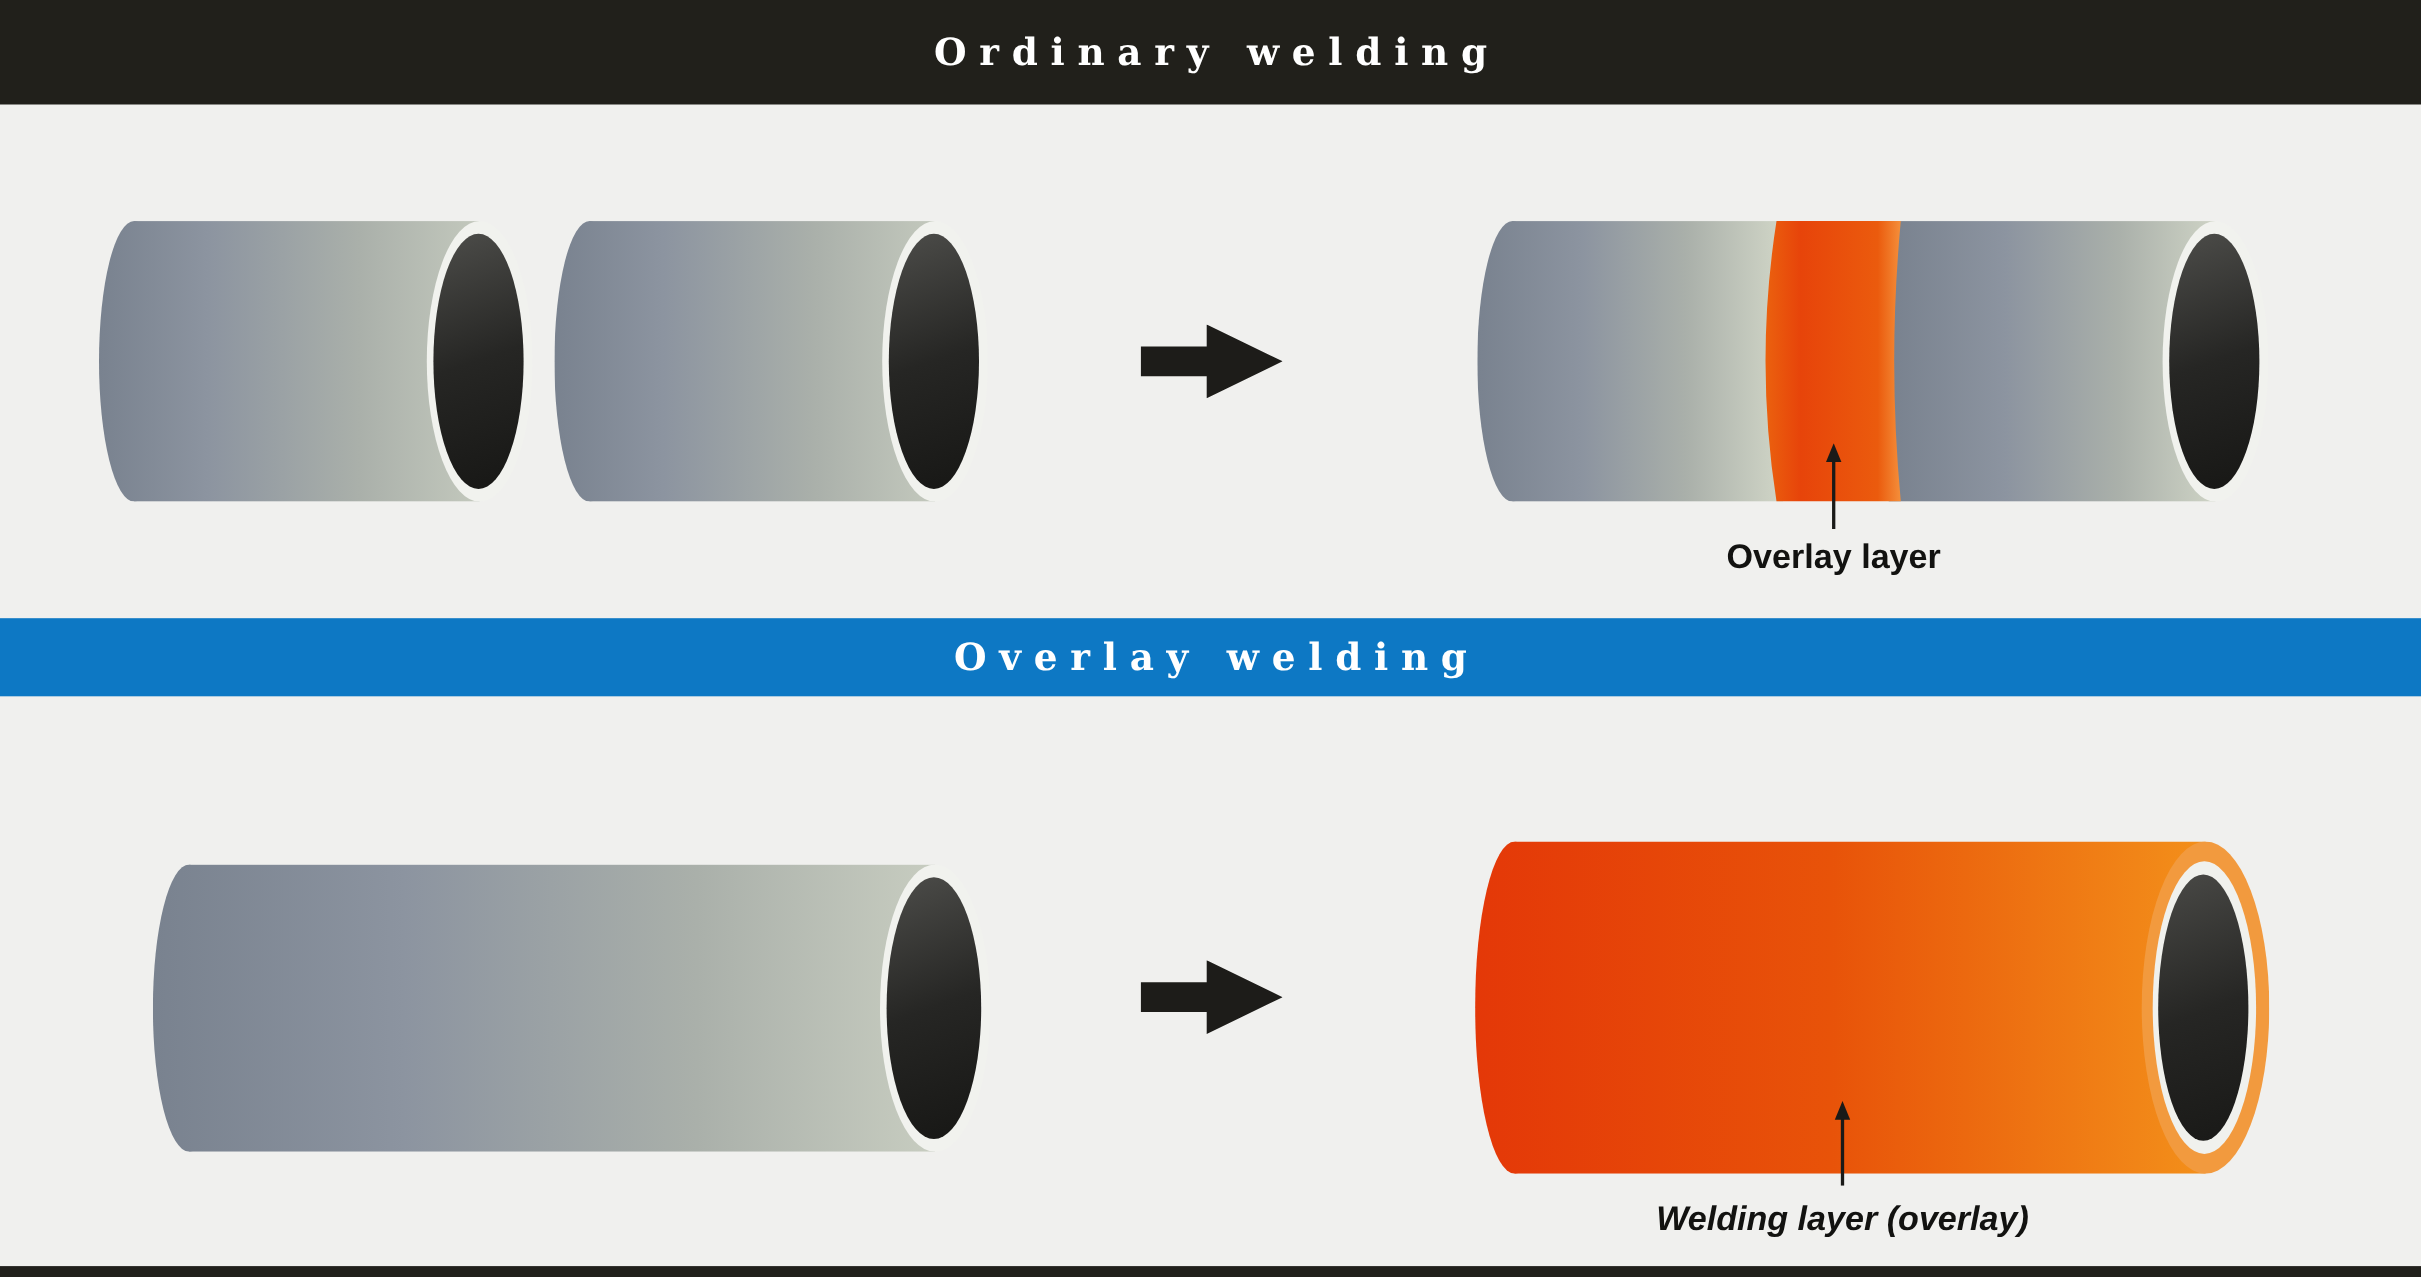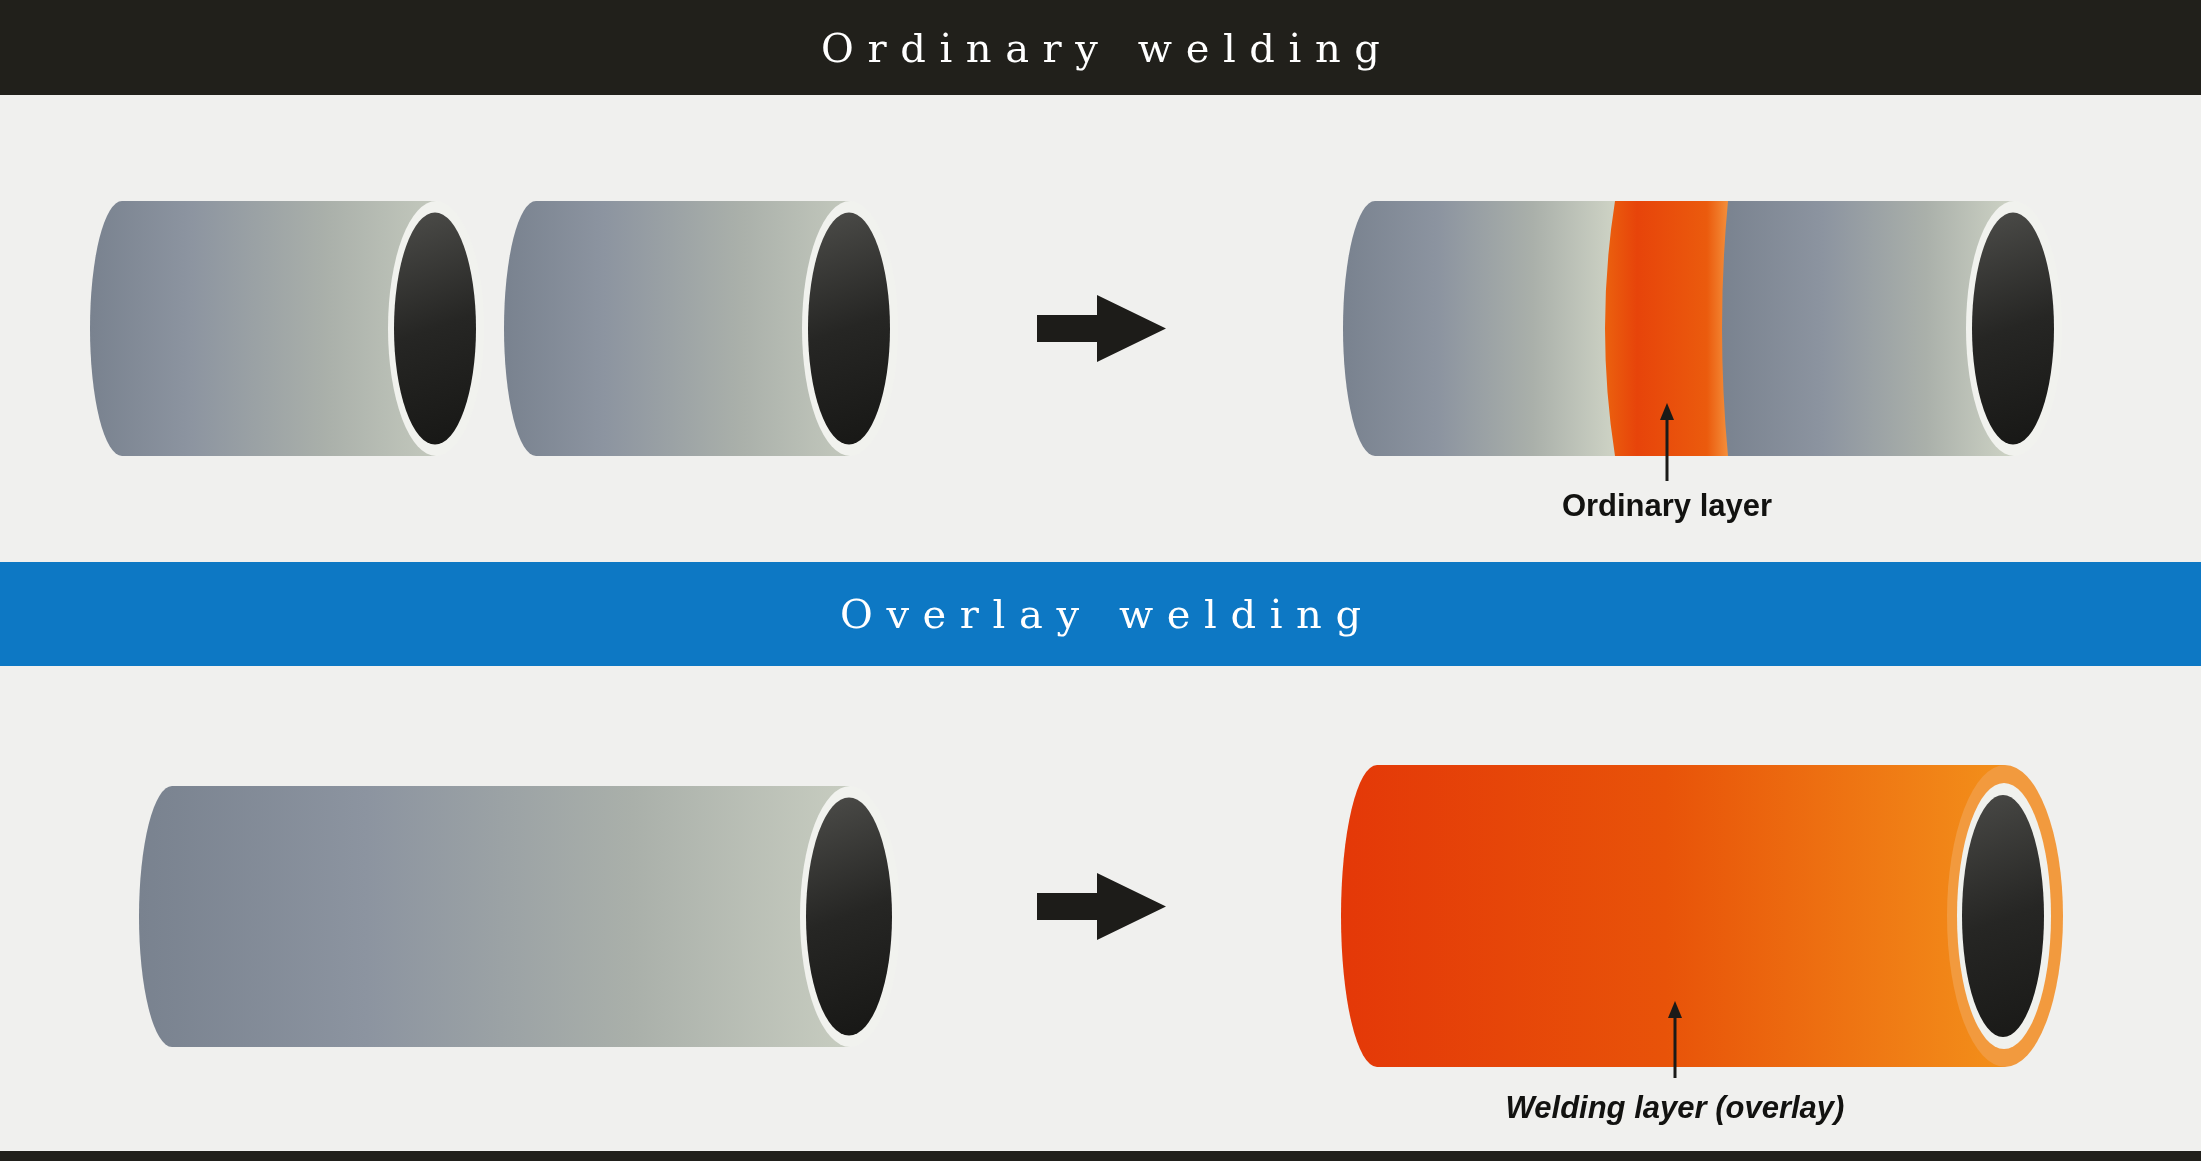--- a/index.html
+++ b/index.html
@@ -18,22 +18,22 @@
   .abs { position: absolute; }
   .banner {
     left: 0;
     width: 2201px;
     display: flex;
     align-items: center;
     justify-content: center;
   }
   .banner-title {
     font-family: "DejaVu Serif", "Liberation Serif", serif;
-    font-size: 40px;
-    font-weight: 400;
+    font-size: 34px;
+    font-weight: 700;
     color: #ffffff;
     letter-spacing: 0.34em;
     text-indent: 0.34em;
     white-space: nowrap;
   }
   .annotation-label {
     font-family: "Liberation Sans", sans-serif;
     font-size: 31px;
     font-weight: 700;
     color: #121210;
@@ -138,24 +138,24 @@
         <ellipse cx="670" cy="127.5" rx="41" ry="116" fill="url(#rw-hole)"></ellipse>
       </svg>
     </div>
 
     <div class="abs" style="left:1656px; top:403px;">
       <svg width="22" height="78" viewBox="0 0 22 78">
         <path d="M11,78 L11,14" stroke="#1a1a18" stroke-width="3" fill="none"></path>
         <polygon points="11,0 4,17 18,17" fill="#1a1a18"></polygon>
       </svg>
     </div>
-    <div class="abs annotation-label" style="left:1667px; top:488px;">Ordinary layer</div>
-  </div>
-
-  <div class="abs banner" style="top: 562px; height: 104px; background: rgb(13, 120, 196); justify-content: center;">
+    <div class="abs annotation-label" style="left:1667px; top:488px;">Overlay layer</div>
+  </div>
+
+  <div class="abs banner" style="top: 562px; height: 71px; background: rgb(13, 120, 196); justify-content: center;">
     <div class="banner-title" style="color: rgb(255, 255, 255);">Overlay welding</div>
   </div>
 
   <div>
 
     <div class="abs" style="left:139px; top:786px;">
       <svg width="761" height="261" viewBox="0 0 761 261">
         <defs>
           <linearGradient id="lp-body" gradientUnits="userSpaceOnUse" x1="0" y1="0" x2="761" y2="0">
             <stop offset="0" stop-color="#79828f"></stop>

